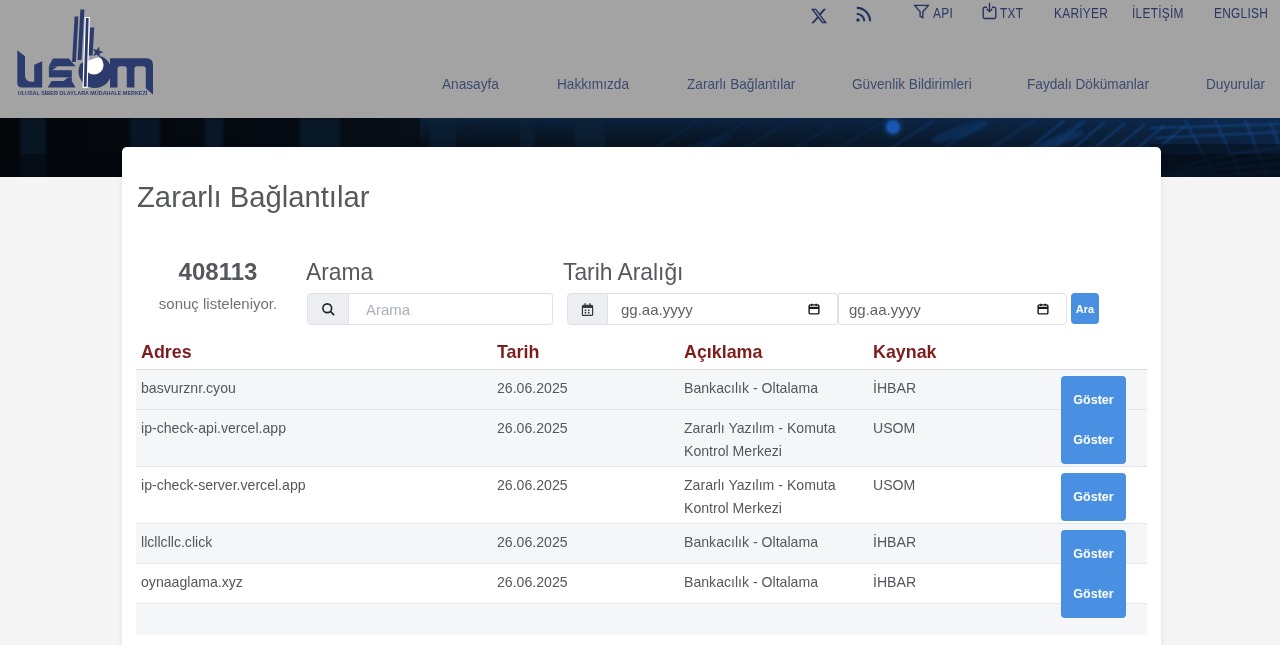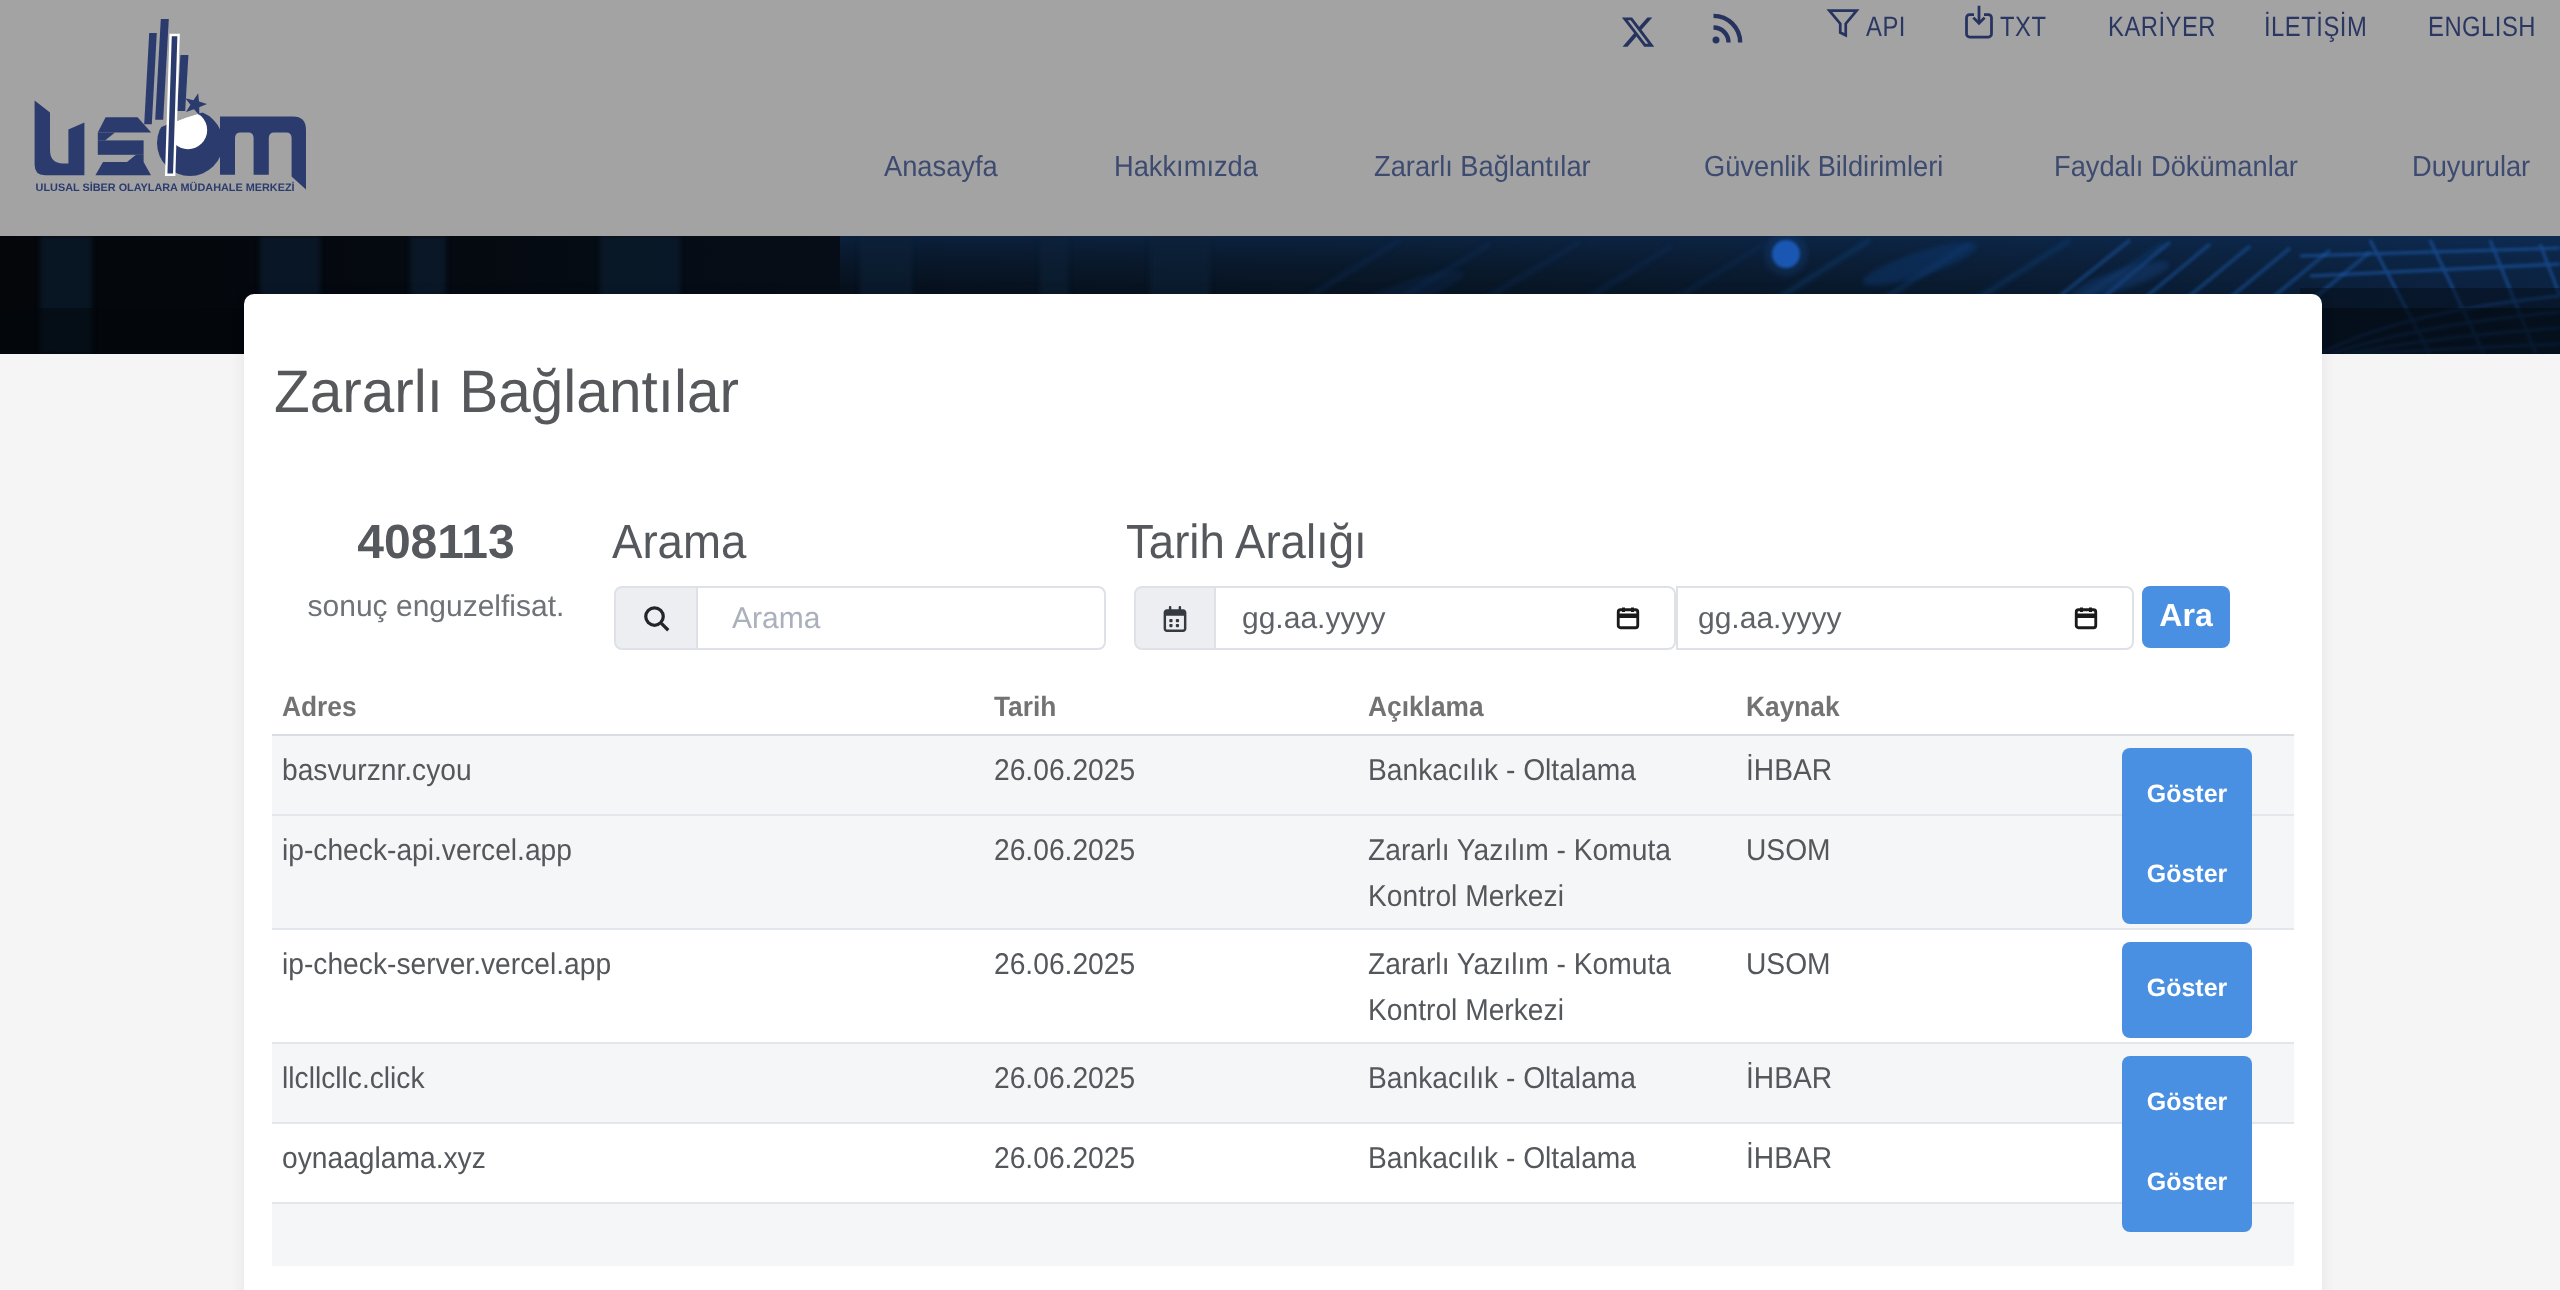--- a/index.html
+++ b/index.html
@@ -14,21 +14,21 @@
 .card { position:absolute; left:122px; top:147px; width:1039px; height:520px; background:#fff; border-radius:5px 5px 0 0; box-shadow:0 0 8px rgba(0,0,0,.07); }
 .h1 { position:absolute; left:15px; top:33px; font-size:30px; font-weight:400; color:#56585b; transform:scaleX(.975); transform-origin:0 0; }
 .stat-num { position:absolute; left:15px; top:111px; width:162px; text-align:center; font-size:24px; font-weight:bold; color:#55585c; }
 .stat-sub { position:absolute; left:15px; top:148px; width:162px; text-align:center; font-size:15px; color:#6f7377; }
 .lbl { position:absolute; top:111px; font-size:24px; font-weight:400; color:#55585c; transform:scaleX(.95); transform-origin:0 0; }
 .igroup { position:absolute; top:146px; height:32px; display:flex; }
 .ibox { width:42px; height:32px; background:#eceef2; border:1px solid #dee2e6; border-radius:4px 0 0 4px; display:flex; align-items:center; justify-content:center; }
 .ifield { height:32px; background:#fff; border:1px solid #dee2e6; border-left:none; border-radius:0 4px 4px 0; display:flex; align-items:center; }
 .btn { background:#4a90e2; color:#fff; font-weight:bold; border-radius:4px; display:flex; align-items:center; justify-content:center; }
 table.tbl { position:absolute; left:14px; top:194px; width:1011px; border-collapse:collapse; table-layout:fixed; font-size:15px; color:#54575b; }
-table.tbl th { text-align:left; font-size:14px; color:#737373; height:26px; padding:0 0 6px 5px; vertical-align:bottom; border-bottom:1px solid #d9dde2; font-weight:bold; }
+table.tbl th { text-align:left; font-size:19px; color:#7f1d1d; height:26px; padding:0 0 6px 5px; vertical-align:bottom; border-bottom:1px solid #d9dde2; font-weight:bold; }
 table.tbl td { padding:6px 0 2px 5px; vertical-align:top; line-height:23px; border-top:1px solid #e3e6ea;margin-top:12px; }
 tr.r1 { height:40px; } tr.r2 { height:57px; }
 table.tbl tr.odd { background:#f5f6f7; }
 td.bcell { position:relative; }
 .cx { display:inline-block; transform:scaleX(.94); transform-origin:0 0; white-space:nowrap; }
 .cx2 { display:inline-block; transform:scaleX(.94); transform-origin:0 0; width:201px; }
 .gbtn { position:absolute; top:6px; right:21px; width:65px; height:48px; font-size:12.5px; }
 </style>
 </head>
 <body>
@@ -168,21 +168,21 @@
     <ellipse cx="960" cy="14" rx="30" ry="6" fill="#11386f" opacity="0.5" transform="rotate(-18 960 14)" filter="url(#soft)"></ellipse>
     <ellipse cx="1060" cy="22" rx="26" ry="5" fill="#12417a" opacity="0.45" transform="rotate(-18 1060 22)" filter="url(#soft)"></ellipse>
     <ellipse cx="700" cy="30" rx="34" ry="6" fill="#0c2b54" opacity="0.35" transform="rotate(-20 700 30)" filter="url(#soft)"></ellipse>
     <rect y="36" width="1280" height="23" fill="#02050a" opacity="0.5"></rect>
     <rect x="1150" y="26" width="130" height="33" fill="#040a14" opacity="0.45"></rect>
   </svg>
 </div>
 <div class="card">
   <div class="h1">Zararlı Bağlantılar</div>
   <div class="stat-num">408113</div>
-  <div class="stat-sub">sonuç enguzelfisat.</div>
+  <div class="stat-sub">sonuç listeleniyor.</div>
   <div class="lbl" style="left:184px">Arama</div>
   <div class="lbl" style="left:441px">Tarih Aralığı</div>
   <div class="igroup" style="left:185px">
     <div class="ibox">
         <svg width="15" height="15" viewBox="0 0 24 24" fill="none" stroke="#212529" stroke-width="2.6">
           <circle cx="10" cy="10" r="7"></circle>
           <path d="M15.5 15.5 21 21"></path>
         </svg>
       </div>
     <div class="ifield" style="width:204px">
@@ -205,21 +205,21 @@
     </div>
     <div class="ifield" style="width:229px;position:relative;border-left:1px solid #dee2e6;border-radius:0 4px 4px 0">
         <span style="color:#5f6368;font-size:15px;padding-left:10px">gg.aa.yyyy</span>
       <svg style="position:absolute;right:17px;top:9px" width="12" height="12" viewBox="0 0 16 16" fill="none" stroke="#1a1a1a" stroke-width="1.9">
           <rect x="1.5" y="2.5" width="13" height="12" rx="1.5"></rect>
           <path d="M1.5 6.5h13" stroke-width="3"></path>
           <path d="M5 1v3M11 1v3" stroke-width="2"></path>
         </svg>
     </div>
   </div>
-  <div class="btn" style="position:absolute;left:949px;top:146px;width:44px;height:31px;font-size:16px">Ara</div>
+  <div class="btn" style="position:absolute;left:949px;top:146px;width:28px;height:31px;font-size:11px">Ara</div>
   <table class="tbl">
     <colgroup>
         <col style="width:356px">
         <col style="width:187px">
         <col style="width:189px">
         <col style="width:120px">
         <col style="width:159px">
       </colgroup>
     <tbody>
         <tr class="h">

